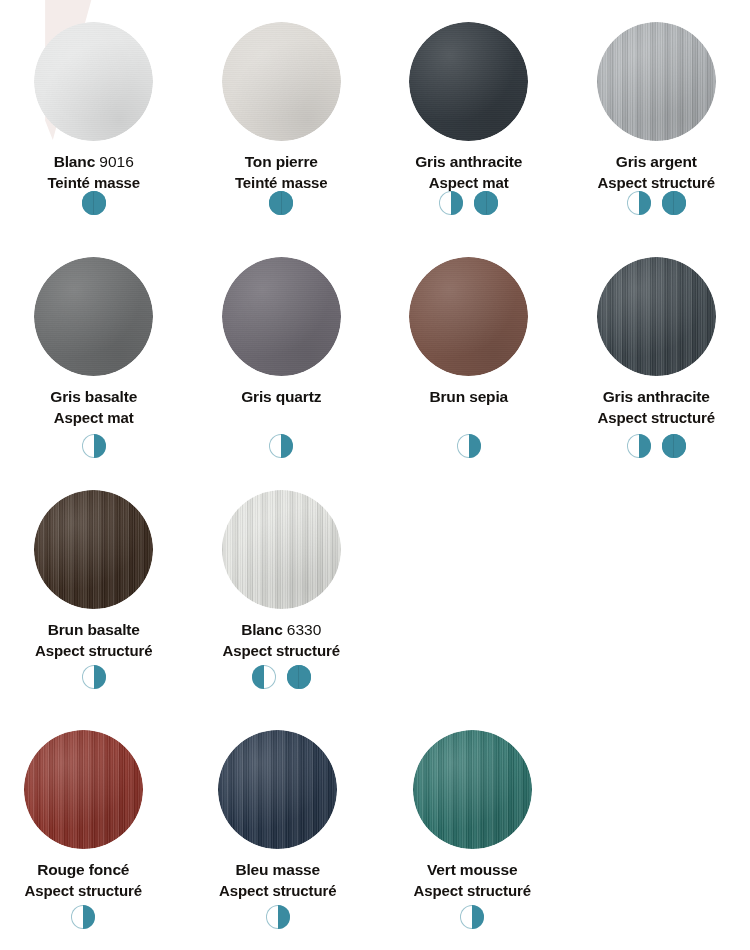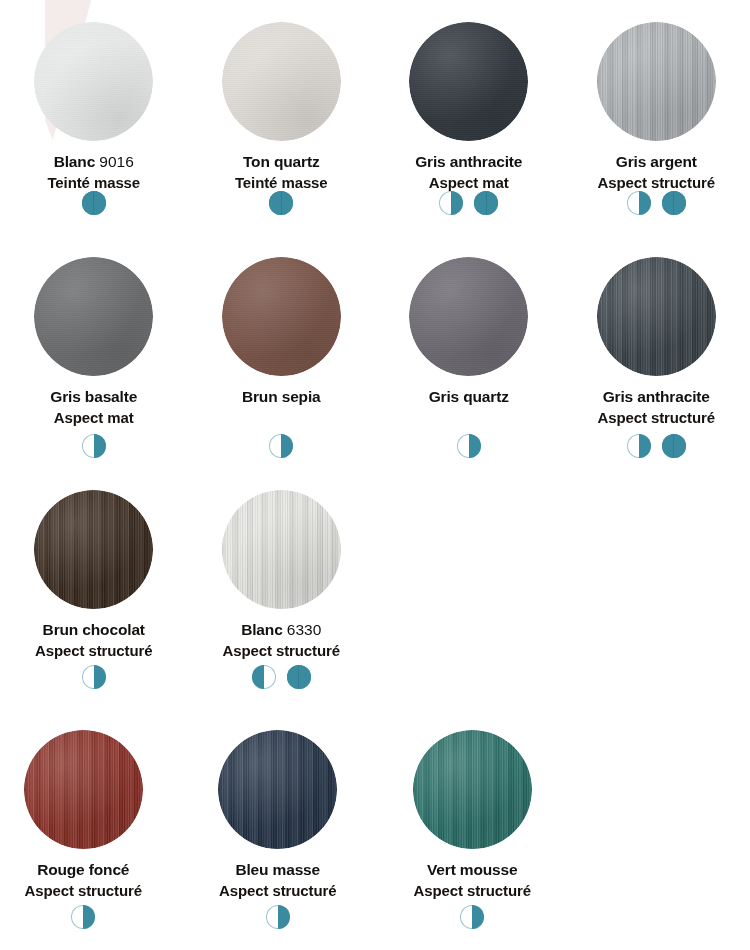--- a/index.html
+++ b/index.html
@@ -222,21 +222,21 @@
           <span class="ic full"></span>
         </div>
       </div>
       <div class="cell">
         <div class="swatch matte">
           <div class="base" style="background: rgb(222, 219, 214);"></div>
           <div class="grain"></div>
           <div class="shade"></div>
         </div>
         <div class="labels">
-          <div class="name">Ton quartz</div>
+          <div class="name">Ton pierre</div>
           <div class="finish">Teinté masse</div>
         </div>
         <div class="icons">
           <span class="ic full"></span>
         </div>
       </div>
       <div class="cell">
         <div class="swatch matte">
           <div class="base" style="background: rgb(51, 58, 64);"></div>
           <div class="grain"></div>
@@ -278,39 +278,39 @@
         <div class="labels">
           <div class="name">Gris basalte</div>
           <div class="finish">Aspect mat</div>
         </div>
         <div class="icons">
           <span class="ic half"></span>
         </div>
       </div>
       <div class="cell">
         <div class="swatch matte">
+          <div class="base" style="background: rgb(110, 106, 114);"></div>
+          <div class="grain"></div>
+          <div class="shade"></div>
+        </div>
+        <div class="labels">
+          <div class="name">Gris quartz</div>
+        </div>
+        <div class="icons">
+          <span class="ic half"></span>
+        </div>
+      </div>
+      <div class="cell">
+        <div class="swatch matte">
           <div class="base" style="background: rgb(122, 85, 73);"></div>
           <div class="grain"></div>
           <div class="shade"></div>
         </div>
         <div class="labels">
           <div class="name">Brun sepia</div>
-        </div>
-        <div class="icons">
-          <span class="ic half"></span>
-        </div>
-      </div>
-      <div class="cell">
-        <div class="swatch matte">
-          <div class="base" style="background: rgb(110, 106, 114);"></div>
-          <div class="grain"></div>
-          <div class="shade"></div>
-        </div>
-        <div class="labels">
-          <div class="name">Gris quartz</div>
         </div>
         <div class="icons">
           <span class="ic half"></span>
         </div>
       </div>
       <div class="cell">
         <div class="swatch structured">
           <div class="base" style="background: rgb(59, 68, 74);"></div>
           <div class="grain"></div>
           <div class="grain2"></div>
@@ -328,21 +328,21 @@
     </div>
     <div class="row row-3">
       <div class="cell">
         <div class="swatch structured">
           <div class="base" style="background: rgb(58, 42, 30);"></div>
           <div class="grain"></div>
           <div class="grain2"></div>
           <div class="shade"></div>
         </div>
         <div class="labels">
-          <div class="name">Brun chocolat</div>
+          <div class="name">Brun basalte</div>
           <div class="finish">Aspect structuré</div>
         </div>
         <div class="icons">
           <span class="ic half"></span>
         </div>
       </div>
       <div class="cell">
         <div class="swatch structured">
           <div class="base" style="background: rgb(228, 229, 225);"></div>
           <div class="grain"></div>

